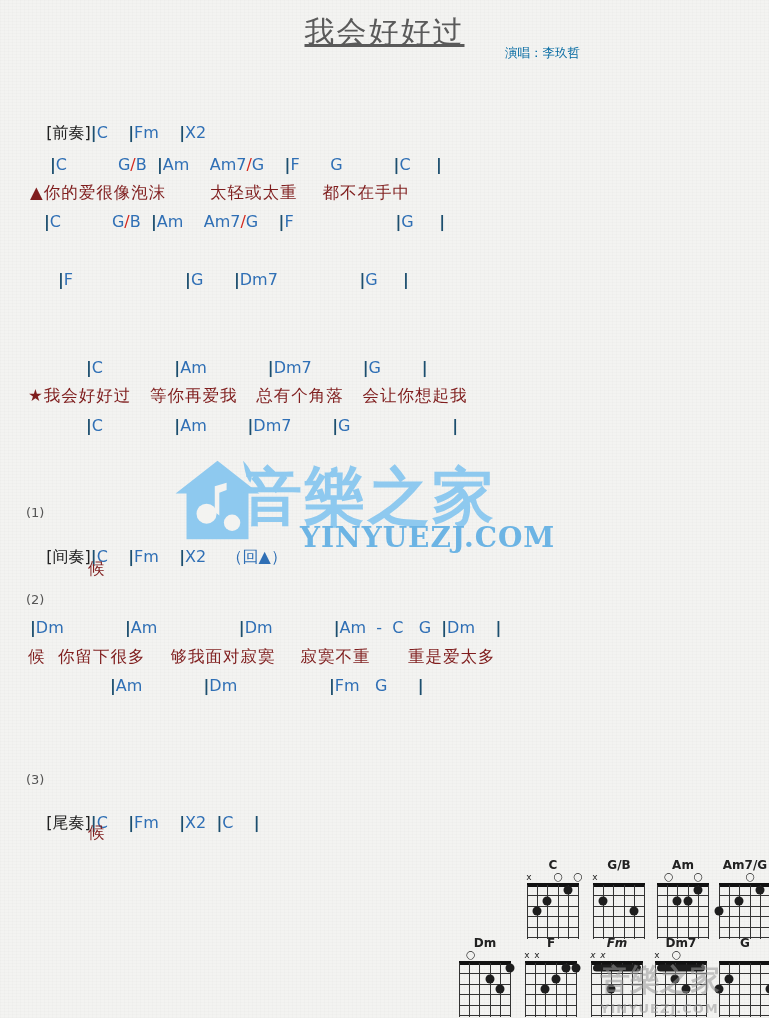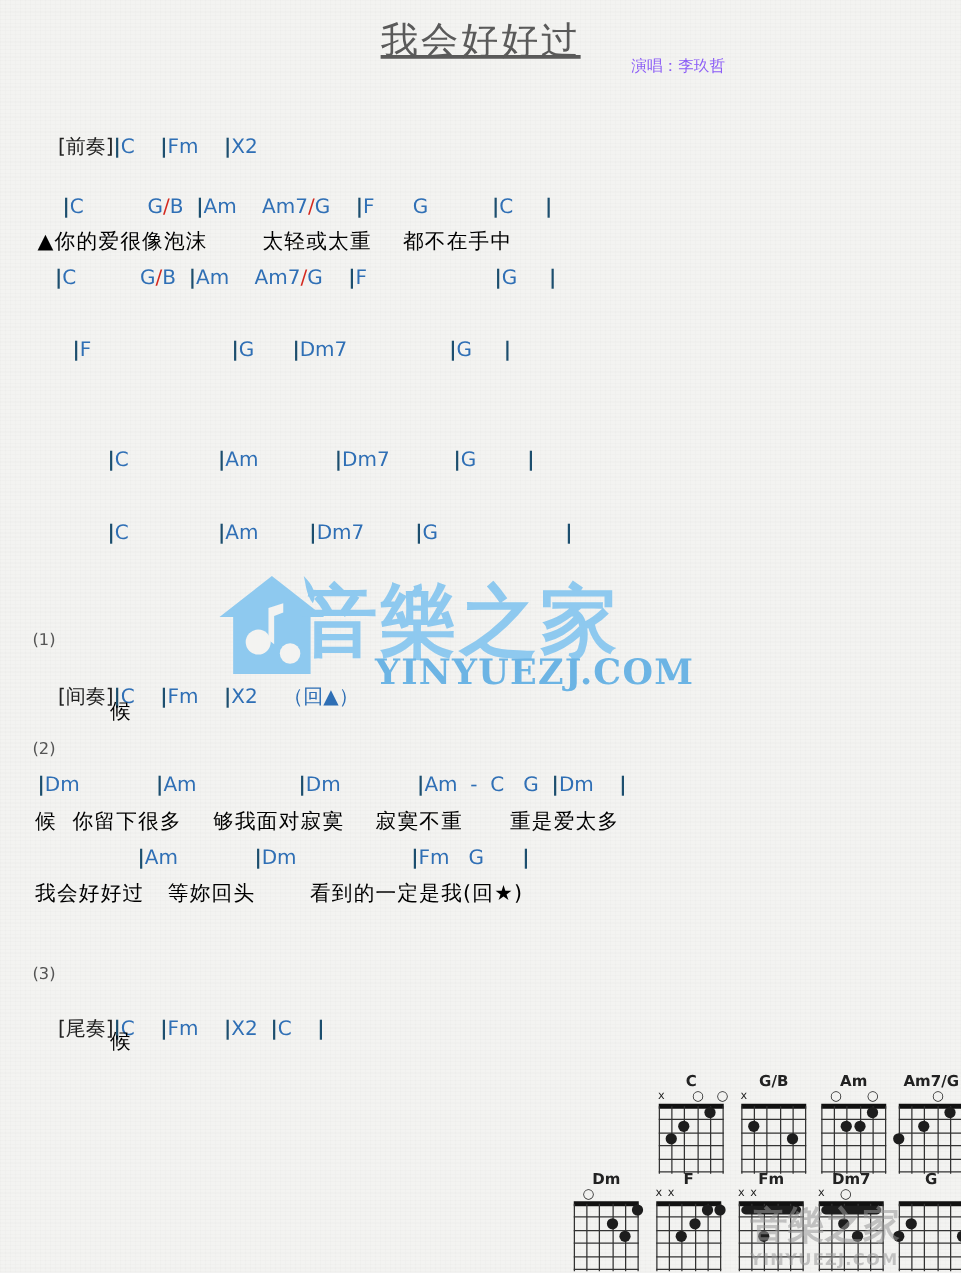--- a/index.html
+++ b/index.html
@@ -17,31 +17,31 @@
       repeating-linear-gradient(0deg, rgba(0,0,0,0.012) 0px, rgba(0,0,0,0.012) 1px, rgba(255,255,255,0) 1px, rgba(255,255,255,0) 3px),
       repeating-linear-gradient(90deg, rgba(0,0,0,0.010) 0px, rgba(0,0,0,0.010) 1px, rgba(255,255,255,0) 1px, rgba(255,255,255,0) 4px),
       #f3f3f1;
   }
   .sheet{position:absolute;inset:0;}
 
   
   .keyinfo{position:absolute;left:113px;top:22px;font-size:13px;line-height:19px;color:#3b3b3b;}
   .keyinfo .play{color:#d4281e;font-size:15px;font-weight:bold;margin-top:3px;}
   .title{position:absolute;left:0;right:0;top:12px;text-align:center;font-size:30px;color:#5a5a5a;letter-spacing:2px;text-decoration:underline;}
-  .credits{position:absolute;left:505px;top:42px;font-size:12.5px;line-height:22px;color:#8b5cf6;}
+  .credits{position:absolute;left:505px;top:42px;font-size:12.5px;line-height:22px;color:#0369a1;}
   .credits .row2 span{margin-right:10px;}
   .refnotes{position:absolute;left:592px;top:95px;font-size:12px;line-height:19px;color:#333;}
   .refnotes .val{color:#b8761a;}
 
   
   .row{position:absolute;white-space:pre;}
   .chordline{font-size:16px;color:#2f6fb5;letter-spacing:0px;}
   .chordline .bar{color:#1c4e6e;font-weight:bold;}
   .chordline .slash{color:#d4281e;}
-  .lyricline{font-size:16.5px;color:#000000;letter-spacing:1px;}
+  .lyricline{font-size:16.5px;color:#7f1d1d;letter-spacing:1px;}
   .sect{font-size:16px;color:#333;}
   .sect .lbl{color:#222;}
   .marker{font-size:13px;color:#555;}
 
   
   .wm{position:absolute;left:170px;top:455px;width:420px;height:110px;pointer-events:none;}
   .wm .cn{position:absolute;left:70px;top:0px;font-size:62px;font-weight:bold;color:#8ec9ef;letter-spacing:2px;font-family:"DejaVu Sans",sans-serif;}
   .wm .dom{position:absolute;left:130px;top:66px;font-size:28px;font-weight:bold;color:#6cb4e4;font-family:"DejaVu Serif",serif;letter-spacing:1px;}
   .wm .house{position:absolute;left:0px;top:4px;width:95px;height:82px;}
   .wm2{position:absolute;left:600px;top:960px;width:180px;height:58px;opacity:.55;pointer-events:none;}
@@ -69,32 +69,33 @@
 <div class="sheet">
 
 
   <div class="title">我会好好过</div>
 
   <div class="credits">
     <div>演唱：李玖哲</div>
   </div>
 
 
-  <div class="row sect" style="left:26px;top:88px;">
+  <div class="row sect" style="left:26px;top:104px;">
     <span class="lbl">[前奏]</span><span class="chordline"><span class="bar">|</span><span>C</span><span> </span><span> </span><span> </span><span> </span><span class="bar">|</span><span>F</span><span>m</span><span> </span><span> </span><span> </span><span> </span><span class="bar">|</span><span>X</span><span>2</span></span>
   </div>
 
   <div class="row chordline" style="left:50px;top:155px;"><span class="bar">|</span><span>C</span><span> </span><span> </span><span> </span><span> </span><span> </span><span> </span><span> </span><span> </span><span> </span><span> </span><span>G</span><span class="slash">/</span><span>B</span><span> </span><span> </span><span class="bar">|</span><span>A</span><span>m</span><span> </span><span> </span><span> </span><span> </span><span>A</span><span>m</span><span>7</span><span class="slash">/</span><span>G</span><span> </span><span> </span><span> </span><span> </span><span class="bar">|</span><span>F</span><span> </span><span> </span><span> </span><span> </span><span> </span><span> </span><span>G</span><span> </span><span> </span><span> </span><span> </span><span> </span><span> </span><span> </span><span> </span><span> </span><span> </span><span class="bar">|</span><span>C</span><span> </span><span> </span><span> </span><span> </span><span> </span><span class="bar">|</span></div>
   <div class="row lyricline" style="left:30px;top:182px;">▲你的爱很像泡沫       太轻或太重    都不在手中</div>
 
   <div class="row chordline" style="left:44px;top:212px;"><span class="bar">|</span><span>C</span><span> </span><span> </span><span> </span><span> </span><span> </span><span> </span><span> </span><span> </span><span> </span><span> </span><span>G</span><span class="slash">/</span><span>B</span><span> </span><span> </span><span class="bar">|</span><span>A</span><span>m</span><span> </span><span> </span><span> </span><span> </span><span>A</span><span>m</span><span>7</span><span class="slash">/</span><span>G</span><span> </span><span> </span><span> </span><span> </span><span class="bar">|</span><span>F</span><span> </span><span> </span><span> </span><span> </span><span> </span><span> </span><span> </span><span> </span><span> </span><span> </span><span> </span><span> </span><span> </span><span> </span><span> </span><span> </span><span> </span><span> </span><span> </span><span> </span><span class="bar">|</span><span>G</span><span> </span><span> </span><span> </span><span> </span><span> </span><span class="bar">|</span></div>
 
   <div class="row chordline" style="left:58px;top:270px;"><span class="bar">|</span><span>F</span><span> </span><span> </span><span> </span><span> </span><span> </span><span> </span><span> </span><span> </span><span> </span><span> </span><span> </span><span> </span><span> </span><span> </span><span> </span><span> </span><span> </span><span> </span><span> </span><span> </span><span> </span><span> </span><span class="bar">|</span><span>G</span><span> </span><span> </span><span> </span><span> </span><span> </span><span> </span><span class="bar">|</span><span>D</span><span>m</span><span>7</span><span> </span><span> </span><span> </span><span> </span><span> </span><span> </span><span> </span><span> </span><span> </span><span> </span><span> </span><span> </span><span> </span><span> </span><span> </span><span> </span><span class="bar">|</span><span>G</span><span> </span><span> </span><span> </span><span> </span><span> </span><span class="bar">|</span></div>
 
   <div class="row chordline" style="left:86px;top:358px;"><span class="bar">|</span><span>C</span><span> </span><span> </span><span> </span><span> </span><span> </span><span> </span><span> </span><span> </span><span> </span><span> </span><span> </span><span> </span><span> </span><span> </span><span class="bar">|</span><span>A</span><span>m</span><span> </span><span> </span><span> </span><span> </span><span> </span><span> </span><span> </span><span> </span><span> </span><span> </span><span> </span><span> </span><span class="bar">|</span><span>D</span><span>m</span><span>7</span><span> </span><span> </span><span> </span><span> </span><span> </span><span> </span><span> </span><span> </span><span> </span><span> </span><span class="bar">|</span><span>G</span><span> </span><span> </span><span> </span><span> </span><span> </span><span> </span><span> </span><span> </span><span class="bar">|</span></div>
+  <div class="row lyricline" style="left:28px;top:385px;">★我会好好过   等你再爱我   总有个角落   会让你想起我</div>
 
   <div class="row chordline" style="left:86px;top:416px;"><span class="bar">|</span><span>C</span><span> </span><span> </span><span> </span><span> </span><span> </span><span> </span><span> </span><span> </span><span> </span><span> </span><span> </span><span> </span><span> </span><span> </span><span class="bar">|</span><span>A</span><span>m</span><span> </span><span> </span><span> </span><span> </span><span> </span><span> </span><span> </span><span> </span><span class="bar">|</span><span>D</span><span>m</span><span>7</span><span> </span><span> </span><span> </span><span> </span><span> </span><span> </span><span> </span><span> </span><span class="bar">|</span><span>G</span><span> </span><span> </span><span> </span><span> </span><span> </span><span> </span><span> </span><span> </span><span> </span><span> </span><span> </span><span> </span><span> </span><span> </span><span> </span><span> </span><span> </span><span> </span><span> </span><span> </span><span class="bar">|</span></div>
 
   <div class="wm">
     <svg class="house" viewBox="0 0 100 90">
       <path d="M50 2 L96 38 L84 38 L84 88 L16 88 L16 38 L4 38 Z" fill="#8ec9ef"></path>
       <circle cx="38" cy="60" r="11" fill="#f3f3f1"></circle>
       <circle cx="66" cy="70" r="9" fill="#f3f3f1"></circle>
       <path d="M47 58 L47 30 L60 26 L60 34 L52 37 L52 62 Z" fill="#f3f3f1"></path>
       <path d="M78 2 C86 10 90 18 86 26 C80 18 80 10 78 2 Z" fill="#8ec9ef"></path>
@@ -107,21 +108,20 @@
   <div class="row sect" style="left:26px;top:528px;">
     <span class="lbl">[间奏]</span><span class="chordline"><span class="bar">|</span><span>C</span><span> </span><span> </span><span> </span><span> </span><span class="bar">|</span><span>F</span><span>m</span><span> </span><span> </span><span> </span><span> </span><span class="bar">|</span><span>X</span><span>2</span><span> </span><span> </span><span> </span><span> </span><span>（</span><span>回</span><span>▲</span><span>）</span></span>
   </div>
   <div class="row lyricline" style="left:88px;top:558px;">候</div>
 
   <div class="row marker" style="left:26px;top:592px;">(2)</div>
   <div class="row chordline" style="left:30px;top:618px;"><span class="bar">|</span><span>D</span><span>m</span><span> </span><span> </span><span> </span><span> </span><span> </span><span> </span><span> </span><span> </span><span> </span><span> </span><span> </span><span> </span><span class="bar">|</span><span>A</span><span>m</span><span> </span><span> </span><span> </span><span> </span><span> </span><span> </span><span> </span><span> </span><span> </span><span> </span><span> </span><span> </span><span> </span><span> </span><span> </span><span> </span><span class="bar">|</span><span>D</span><span>m</span><span> </span><span> </span><span> </span><span> </span><span> </span><span> </span><span> </span><span> </span><span> </span><span> </span><span> </span><span> </span><span class="bar">|</span><span>A</span><span>m</span><span> </span><span> </span><span>-</span><span> </span><span> </span><span>C</span><span> </span><span> </span><span> </span><span>G</span><span> </span><span> </span><span class="bar">|</span><span>D</span><span>m</span><span> </span><span> </span><span> </span><span> </span><span class="bar">|</span></div>
   <div class="row lyricline" style="left:28px;top:646px;">候  你留下很多    够我面对寂寞    寂寞不重      重是爱太多</div>
 
   <div class="row chordline" style="left:110px;top:676px;"><span class="bar">|</span><span>A</span><span>m</span><span> </span><span> </span><span> </span><span> </span><span> </span><span> </span><span> </span><span> </span><span> </span><span> </span><span> </span><span> </span><span class="bar">|</span><span>D</span><span>m</span><span> </span><span> </span><span> </span><span> </span><span> </span><span> </span><span> </span><span> </span><span> </span><span> </span><span> </span><span> </span><span> </span><span> </span><span> </span><span> </span><span> </span><span> </span><span class="bar">|</span><span>F</span><span>m</span><span> </span><span> </span><span> </span><span>G</span><span> </span><span> </span><span> </span><span> </span><span> </span><span> </span><span class="bar">|</span></div>
-  <div class="row lyricline" style="left:28px;top:704px;">我会好好过   等妳回头       看到的一定是我(回★)</div>
 
   <div class="row marker" style="left:26px;top:772px;">(3)</div>
   <div class="row sect" style="left:26px;top:794px;">
     <span class="lbl">[尾奏]</span><span class="chordline"><span class="bar">|</span><span>C</span><span> </span><span> </span><span> </span><span> </span><span class="bar">|</span><span>F</span><span>m</span><span> </span><span> </span><span> </span><span> </span><span class="bar">|</span><span>X</span><span>2</span><span> </span><span> </span><span class="bar">|</span><span>C</span><span> </span><span> </span><span> </span><span> </span><span class="bar">|</span></span>
   </div>
   <div class="row lyricline" style="left:88px;top:822px;">候</div>
 
   <div class="diagrams">
       <div class="dg" style="left: 70px; top: 0px;">
         <div class="nm">C</div>
@@ -257,21 +257,21 @@
           <div class="gln" style="left: 0px; top: 22.8px; width: 52px; height: 1px;"></div>
           <div class="gln" style="left: 0px; top: 33.2px; width: 52px; height: 1px;"></div>
           <div class="gln" style="left: 0px; top: 43.6px; width: 52px; height: 1px;"></div>
           <div class="gln" style="left: 0px; top: 54px; width: 52px; height: 1px;"></div>
           <div class="dot" style="left: 20.4px; top: 28.2px;"></div>
           <div class="dot" style="left: 30.6px; top: 17.8px;"></div>
           <div class="dot" style="left: 40.8px; top: 7.4px;"></div>
           <div class="dot" style="left: 51px; top: 7.4px;"></div>
         </div>
       </div>
-      <div class="dg" style="left: 134px; top: 78px;">
+      <div class="dg" style="left: 134px; top: 78px; font-style: italic;">
         <div class="nm">Fm</div>
         <div class="marks">
           <span style="left: 4px;">x</span>
           <span style="left: 13.8px;">x</span>
         </div>
         <div class="grid">
           <div class="nutbar"></div>
           <div class="gln" style="left: 0px; top: 2px; width: 1px; height: 54px;"></div>
           <div class="gln" style="left: 10.2px; top: 2px; width: 1px; height: 54px;"></div>
           <div class="gln" style="left: 20.4px; top: 2px; width: 1px; height: 54px;"></div>

